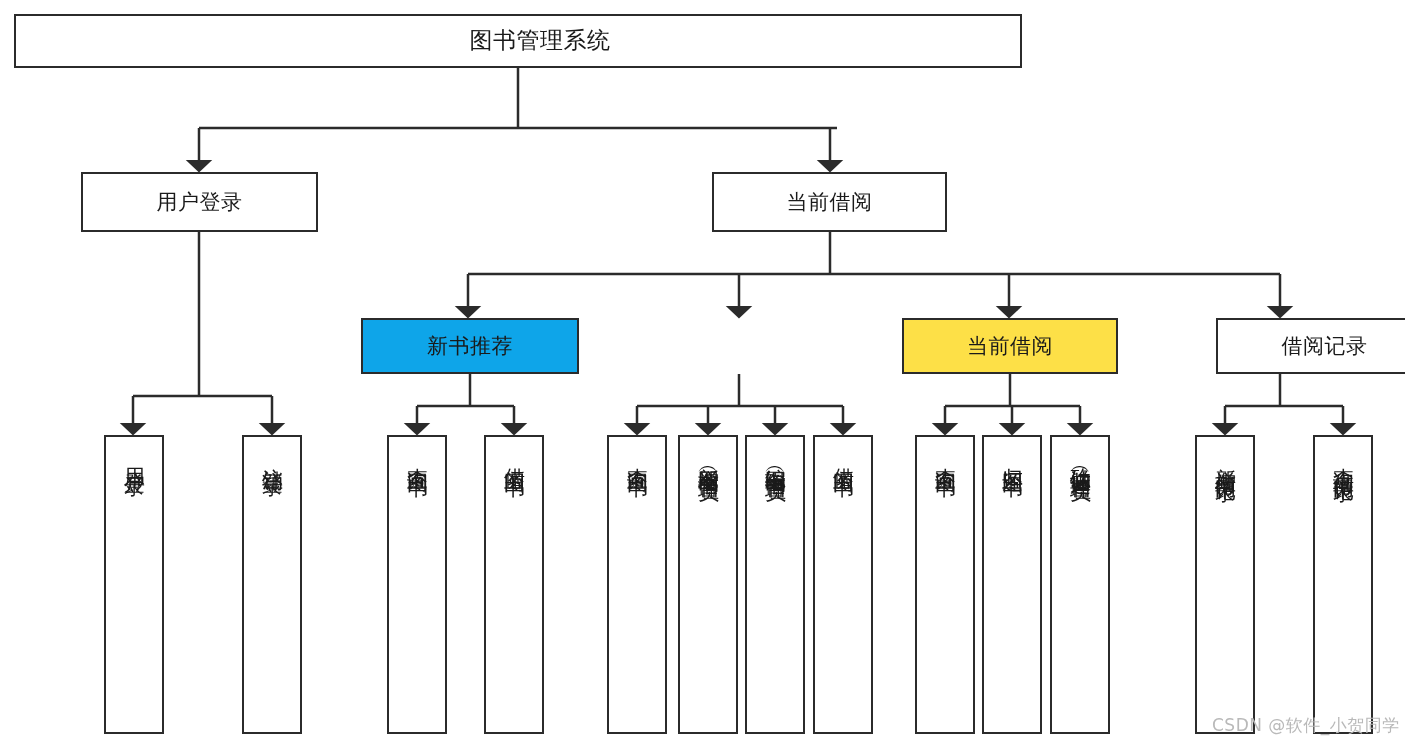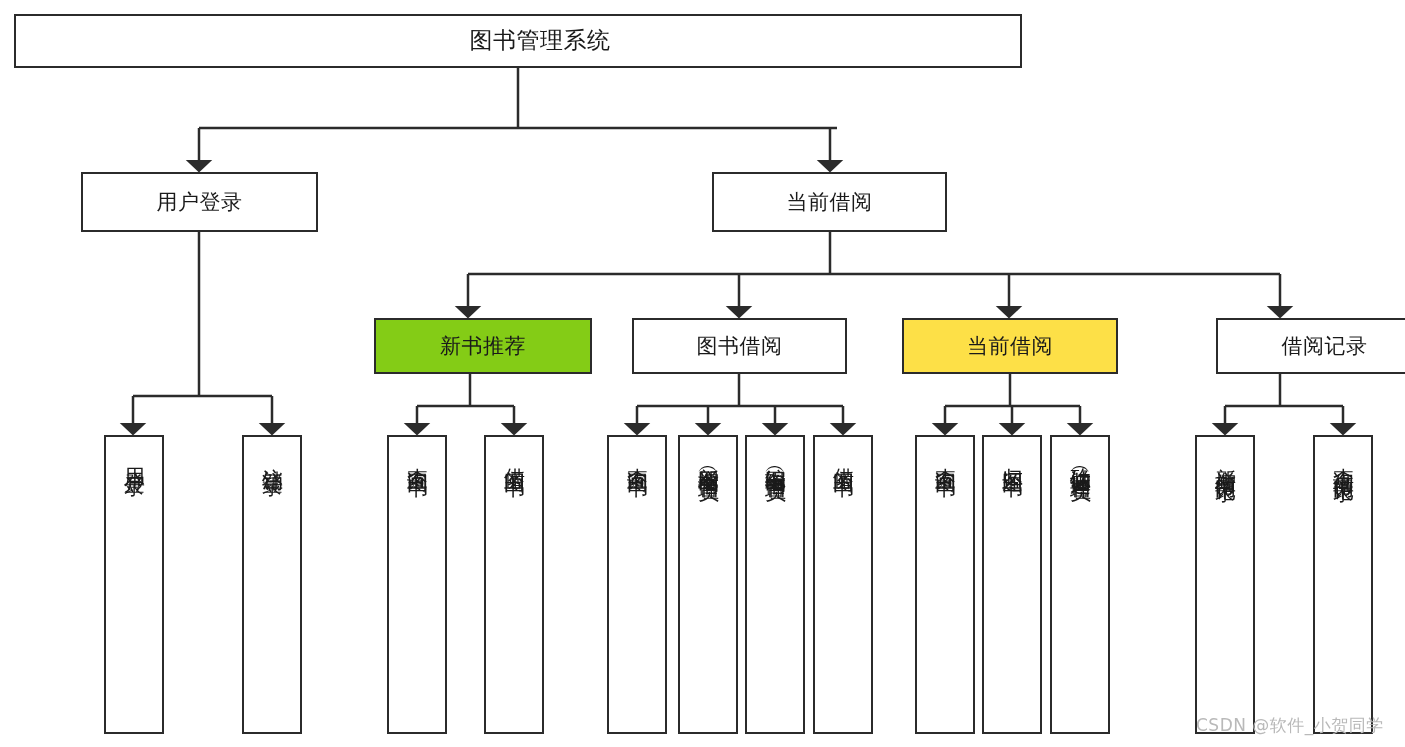--- a/index.html
+++ b/index.html
@@ -142,25 +142,22 @@
     <span class="lbl">图书管理系统</span>
   </div>
 
   <div class="node h1" style="left: 81px; top: 172px; width: 237px; height: 60px; border-color: rgb(43, 43, 43); background: rgb(255, 255, 255); color: rgb(26, 26, 26);">
     <span class="lbl">用户登录</span>
   </div>
   <div class="node h1" style="left: 712px; top: 172px; width: 235px; height: 60px; border-color: rgb(43, 43, 43); background: rgb(255, 255, 255); color: rgb(26, 26, 26);">
     <span class="lbl">当前借阅</span>
   </div>
 
-  <div class="node h2" style="left: 374px; top: 318px; width: 218px; height: 56px; border-color: rgb(43, 43, 43); background: #84cc16; color: rgb(26, 26, 26);">
+  <div class="node h2" style="left: 361px; top: 318px; width: 218px; height: 56px; border-color: rgb(43, 43, 43); background: #0ea5e9; color: rgb(26, 26, 26);">
     <span class="lbl">新书推荐</span>
-  </div>
-  <div class="node h2" style="left: 632px; top: 318px; width: 215px; height: 56px; border-color: rgb(43, 43, 43); background: rgb(255, 255, 255); color: rgb(26, 26, 26);">
-    <span class="lbl">图书借阅</span>
   </div>
   <div class="node h2" style="left: 902px; top: 318px; width: 216px; height: 56px; border-color: rgb(43, 43, 43); background: #fde047; color: rgb(26, 26, 26);">
     <span class="lbl">当前借阅</span>
   </div>
   <div class="node h2" style="left: 1172px; top: 318px; width: 217px; height: 56px; border-color: rgb(43, 43, 43); background: rgb(255, 255, 255); color: rgb(26, 26, 26); margin-left: 44px;">
     <span class="lbl">借阅记录</span>
   </div>
 
   <div class="node leaf" style="left: 104px; top: 435px; width: 60px; height: 299px; border-color: rgb(43, 43, 43); background: rgb(255, 255, 255); color: rgb(26, 26, 26);">
     <span class="lbl">用户登录</span>
@@ -195,14 +192,14 @@
   <div class="node leaf tall" style="left: 1050px; top: 435px; width: 60px; height: 299px; border-color: rgb(43, 43, 43); background: rgb(255, 255, 255); color: rgb(26, 26, 26);">
     <span class="lbl">确认归还（管理员）</span>
   </div>
   <div class="node leaf" style="left: 1195px; top: 435px; width: 60px; height: 299px; border-color: rgb(43, 43, 43); background: rgb(255, 255, 255); color: rgb(26, 26, 26);">
     <span class="lbl">新增借阅记录</span>
   </div>
   <div class="node leaf" style="left: 1313px; top: 435px; width: 60px; height: 299px; border-color: rgb(43, 43, 43); background: rgb(255, 255, 255); color: rgb(26, 26, 26);">
     <span class="lbl">查询借阅记录</span>
   </div>
 
-  <div id="watermark" style="left: 1196px; top: 714px; color: rgb(185, 185, 185);">CSDN @软件_小贺同学</div>
+  <div id="watermark" style="left: 1196px; top: 714px; color: rgb(185, 185, 185); padding-left: 16px;">CSDN @软件_小贺同学</div>
 </div>
 
 </body></html>

